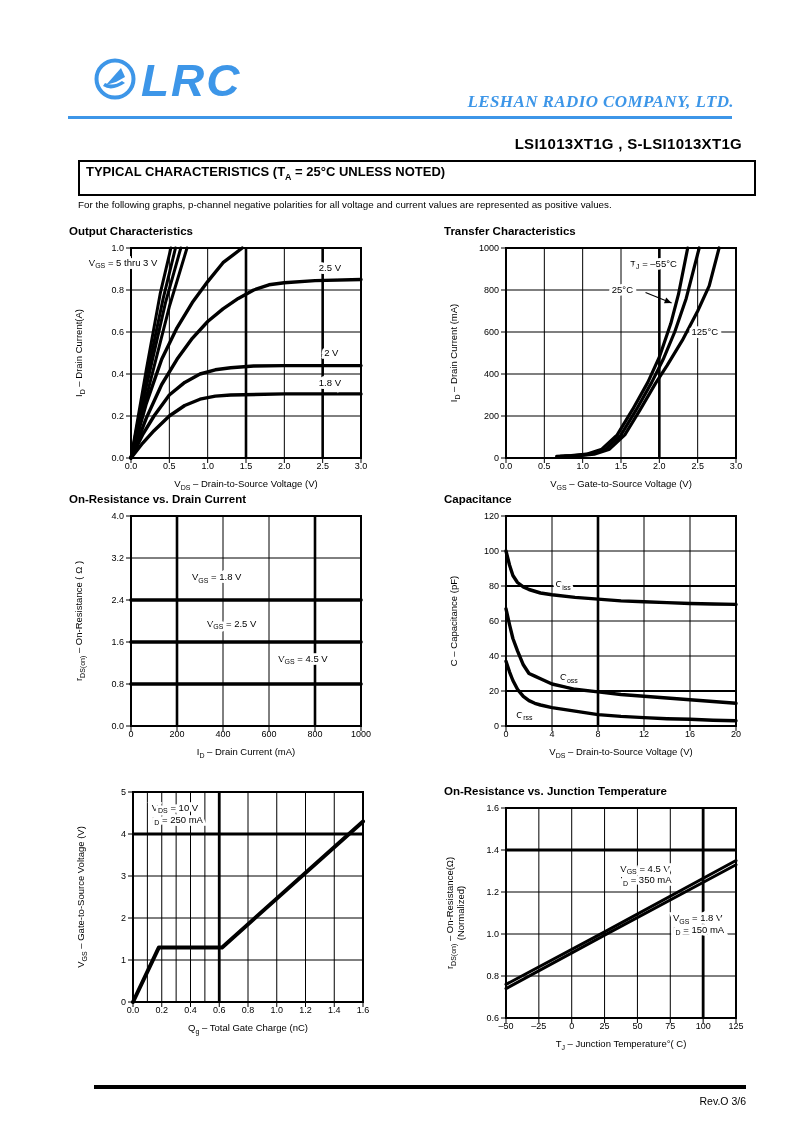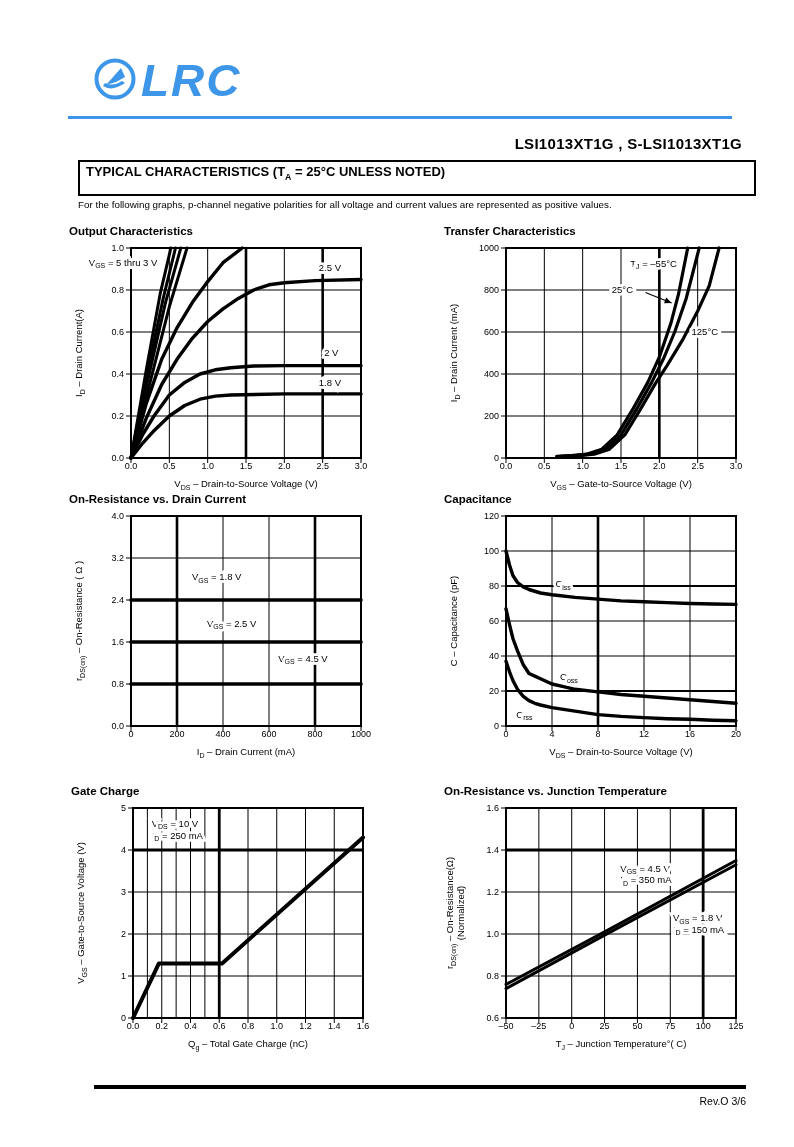--- a/index.html
+++ b/index.html
@@ -44,20 +44,21 @@
   <div class="header-logo">
     <span>
       <svg width="46" height="46" viewBox="0 0 46 46">
         <circle cx="23" cy="23" r="18.5" fill="none" stroke="#3d96e8" stroke-width="4"></circle>
         <path d="M14 29 L29 12 L33 21 L24 26 Z" fill="#3d96e8"></path>
         <path d="M11 30 Q20 36 33 27 L30 25 Q21 31 13 27 Z" fill="#3d96e8"></path>
       </svg>
     </span>
     <span class="logo-text">LRC</span>
   </div>
+  <div class="company-name">LESHAN RADIO COMPANY, LTD.</div>
   <div class="header-rule"></div>
   <div class="part-numbers">LSI1013XT1G , S-LSI1013XT1G</div>
   <div class="section-box">
     <span>TYPICAL CHARACTERISTICS (T<sub>A</sub> = 25°C UNLESS NOTED)</span>
   </div>
   <div class="polarity-note">For the following graphs, p-channel negative polarities for all voltage and current values are represented as positive values.</div>
 
   <figure class="chart chart-pos-0" style="margin:0">
     <div class="chart-title">Output Characteristics</div>
     <svg class="chart-canvas" width="360" height="256" viewBox="0 0 360 256">
@@ -291,21 +292,20 @@
           <text x="111.44999999999999" y="79.25" text-anchor="start" font-size="9.5" stroke="#fff" stroke-width="5.5" paint-order="stroke"><tspan>C</tspan><tspan font-size="7" dy="2.5">iss</tspan></text>
           <text x="116.05000000000001" y="172" text-anchor="start" font-size="9.5" stroke="#fff" stroke-width="5.5" paint-order="stroke"><tspan>C</tspan><tspan font-size="7" dy="2.5">oss</tspan></text>
           <text x="72.35" y="209.625" text-anchor="start" font-size="9.5" stroke="#fff" stroke-width="5.5" paint-order="stroke"><tspan>C</tspan><tspan font-size="7" dy="2.5">rss</tspan></text>
         </g>
         <text x="177" y="247" text-anchor="middle" font-size="9.5"><tspan>V</tspan><tspan font-size="7" dy="2.5">DS</tspan><tspan dy="-2.5">  –  Drain-to-Source Voltage (V)</tspan></text>
         <text x="13" y="113" transform="rotate(-90 13 113)" text-anchor="middle" font-size="9.5"><tspan>C  –  Capacitance (pF)</tspan></text>
       </svg>
   </figure>
 
   <figure class="chart chart-pos-4" style="margin:0">
-    <div class="chart-title">Gate Charge</div>
     <svg class="chart-canvas" width="360" height="256" viewBox="0 0 360 256">
         <g stroke="#000">
           <line x1="76.375" y1="8" x2="76.375" y2="218" stroke-width="1"></line>
           <line x1="90.75" y1="8" x2="90.75" y2="218" stroke-width="1"></line>
           <line x1="105.125" y1="8" x2="105.125" y2="218" stroke-width="1"></line>
           <line x1="119.5" y1="8" x2="119.5" y2="218" stroke-width="1"></line>
           <line x1="133.875" y1="8" x2="133.875" y2="218" stroke-width="1"></line>
           <line x1="148.25" y1="8" x2="148.25" y2="218" stroke-width="2.8"></line>
           <line x1="177" y1="8" x2="177" y2="218" stroke-width="1"></line>
           <line x1="205.75" y1="8" x2="205.75" y2="218" stroke-width="1"></line>

